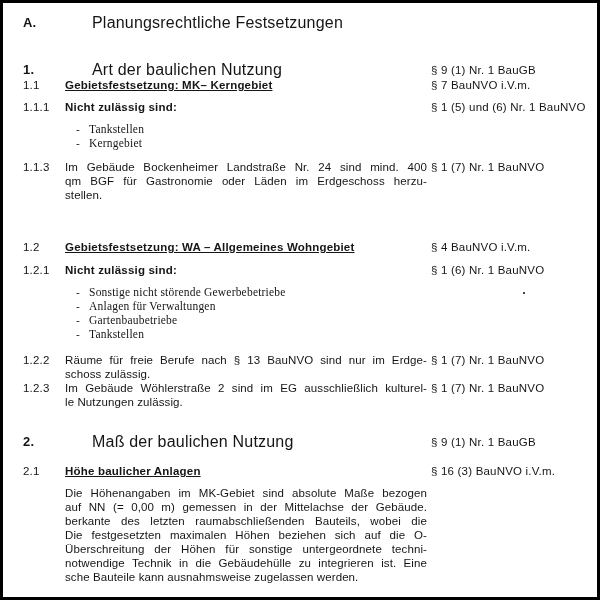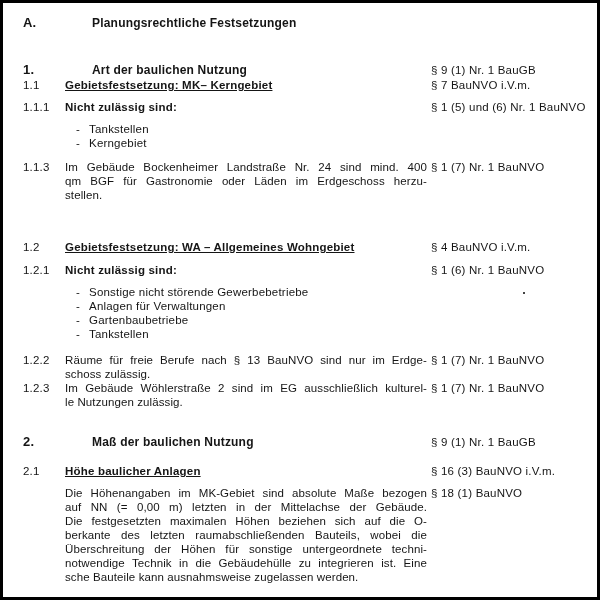--- a/index.html
+++ b/index.html
@@ -35,37 +35,37 @@
     font-weight: bold;
   }
   .section-title {
     font-size: 11.5px;
     line-height: 14px;
     letter-spacing: 0.2px;
     white-space: nowrap;
     font-weight: bold;
   }
   .section-title.heading {
-    font-size: 12px;
+    font-size: 16px;
     line-height: 16px;
-    font-weight: bold;
+    font-weight: normal;
     padding-left: 27px;
   }
   .section-title.underline {
     text-decoration: underline;
   }
   .bullets { margin-top: 8px; }
   .bullet-item {
     display: flex;
     font-size: 11.5px;
     line-height: 14px;
     letter-spacing: 0.2px;
   }
   .bullet-dash { margin-left: 11px; }
-  .bullet-text { margin-left: 9px; }
+  .bullet-text { margin-left: 9px; font-family: Liberation Serif, serif; }
   .body-block {
     font-size: 11.5px;
     line-height: 14px;
     letter-spacing: 0.1px;
   }
   .body-block.after-title { margin-top: 8px; }
   .body-line {
     text-align: justify;
     text-align-last: justify;
   }
@@ -220,28 +220,27 @@
         <div class="col-ref">
           <div class="legal-ref">§ 9 (1) Nr. 1 BauGB</div>
         </div>
       </div>
       <div class="section-row" style="margin-top: 14px;">
         <div class="col-num">2.1</div>
         <div class="col-content">
           <div class="section-title underline">Höhe baulicher Anlagen</div>
           <div class="body-block after-title">
             <div class="body-line">Die Höhenangaben im MK-Gebiet sind absolute Maße bezogen</div>
-            <div class="body-line">auf NN (= 0,00 m) letzten in der Mittelachse der Gebäude.</div>
+            <div class="body-line">auf NN (= 0,00 m) gemessen in der Mittelachse der Gebäude.</div>
+            <div class="body-line">berkante des letzten raumabschließenden Bauteils, wobei die</div>
             <div class="body-line">Die festgesetzten maximalen Höhen beziehen sich auf die O-</div>
-            <div class="body-line">berkante des letzten raumabschließenden Bauteils, wobei die</div>
             <div class="body-line">Überschreitung der Höhen für sonstige untergeordnete techni-</div>
             <div class="body-line">notwendige Technik in die Gebäudehülle zu integrieren ist. Eine</div>
             <div class="body-line last">sche Bauteile kann ausnahmsweise zugelassen werden.</div>
           </div>
         </div>
         <div class="col-ref">
           <div class="legal-ref">§ 16 (3) BauNVO i.V.m.</div>
-          <div class="legal-ref">§ 18 (1) BauNVO</div>
         </div>
       </div>
     </main>
   <div class="artifact-dot"></div>
 </div>
 
 </body></html>

